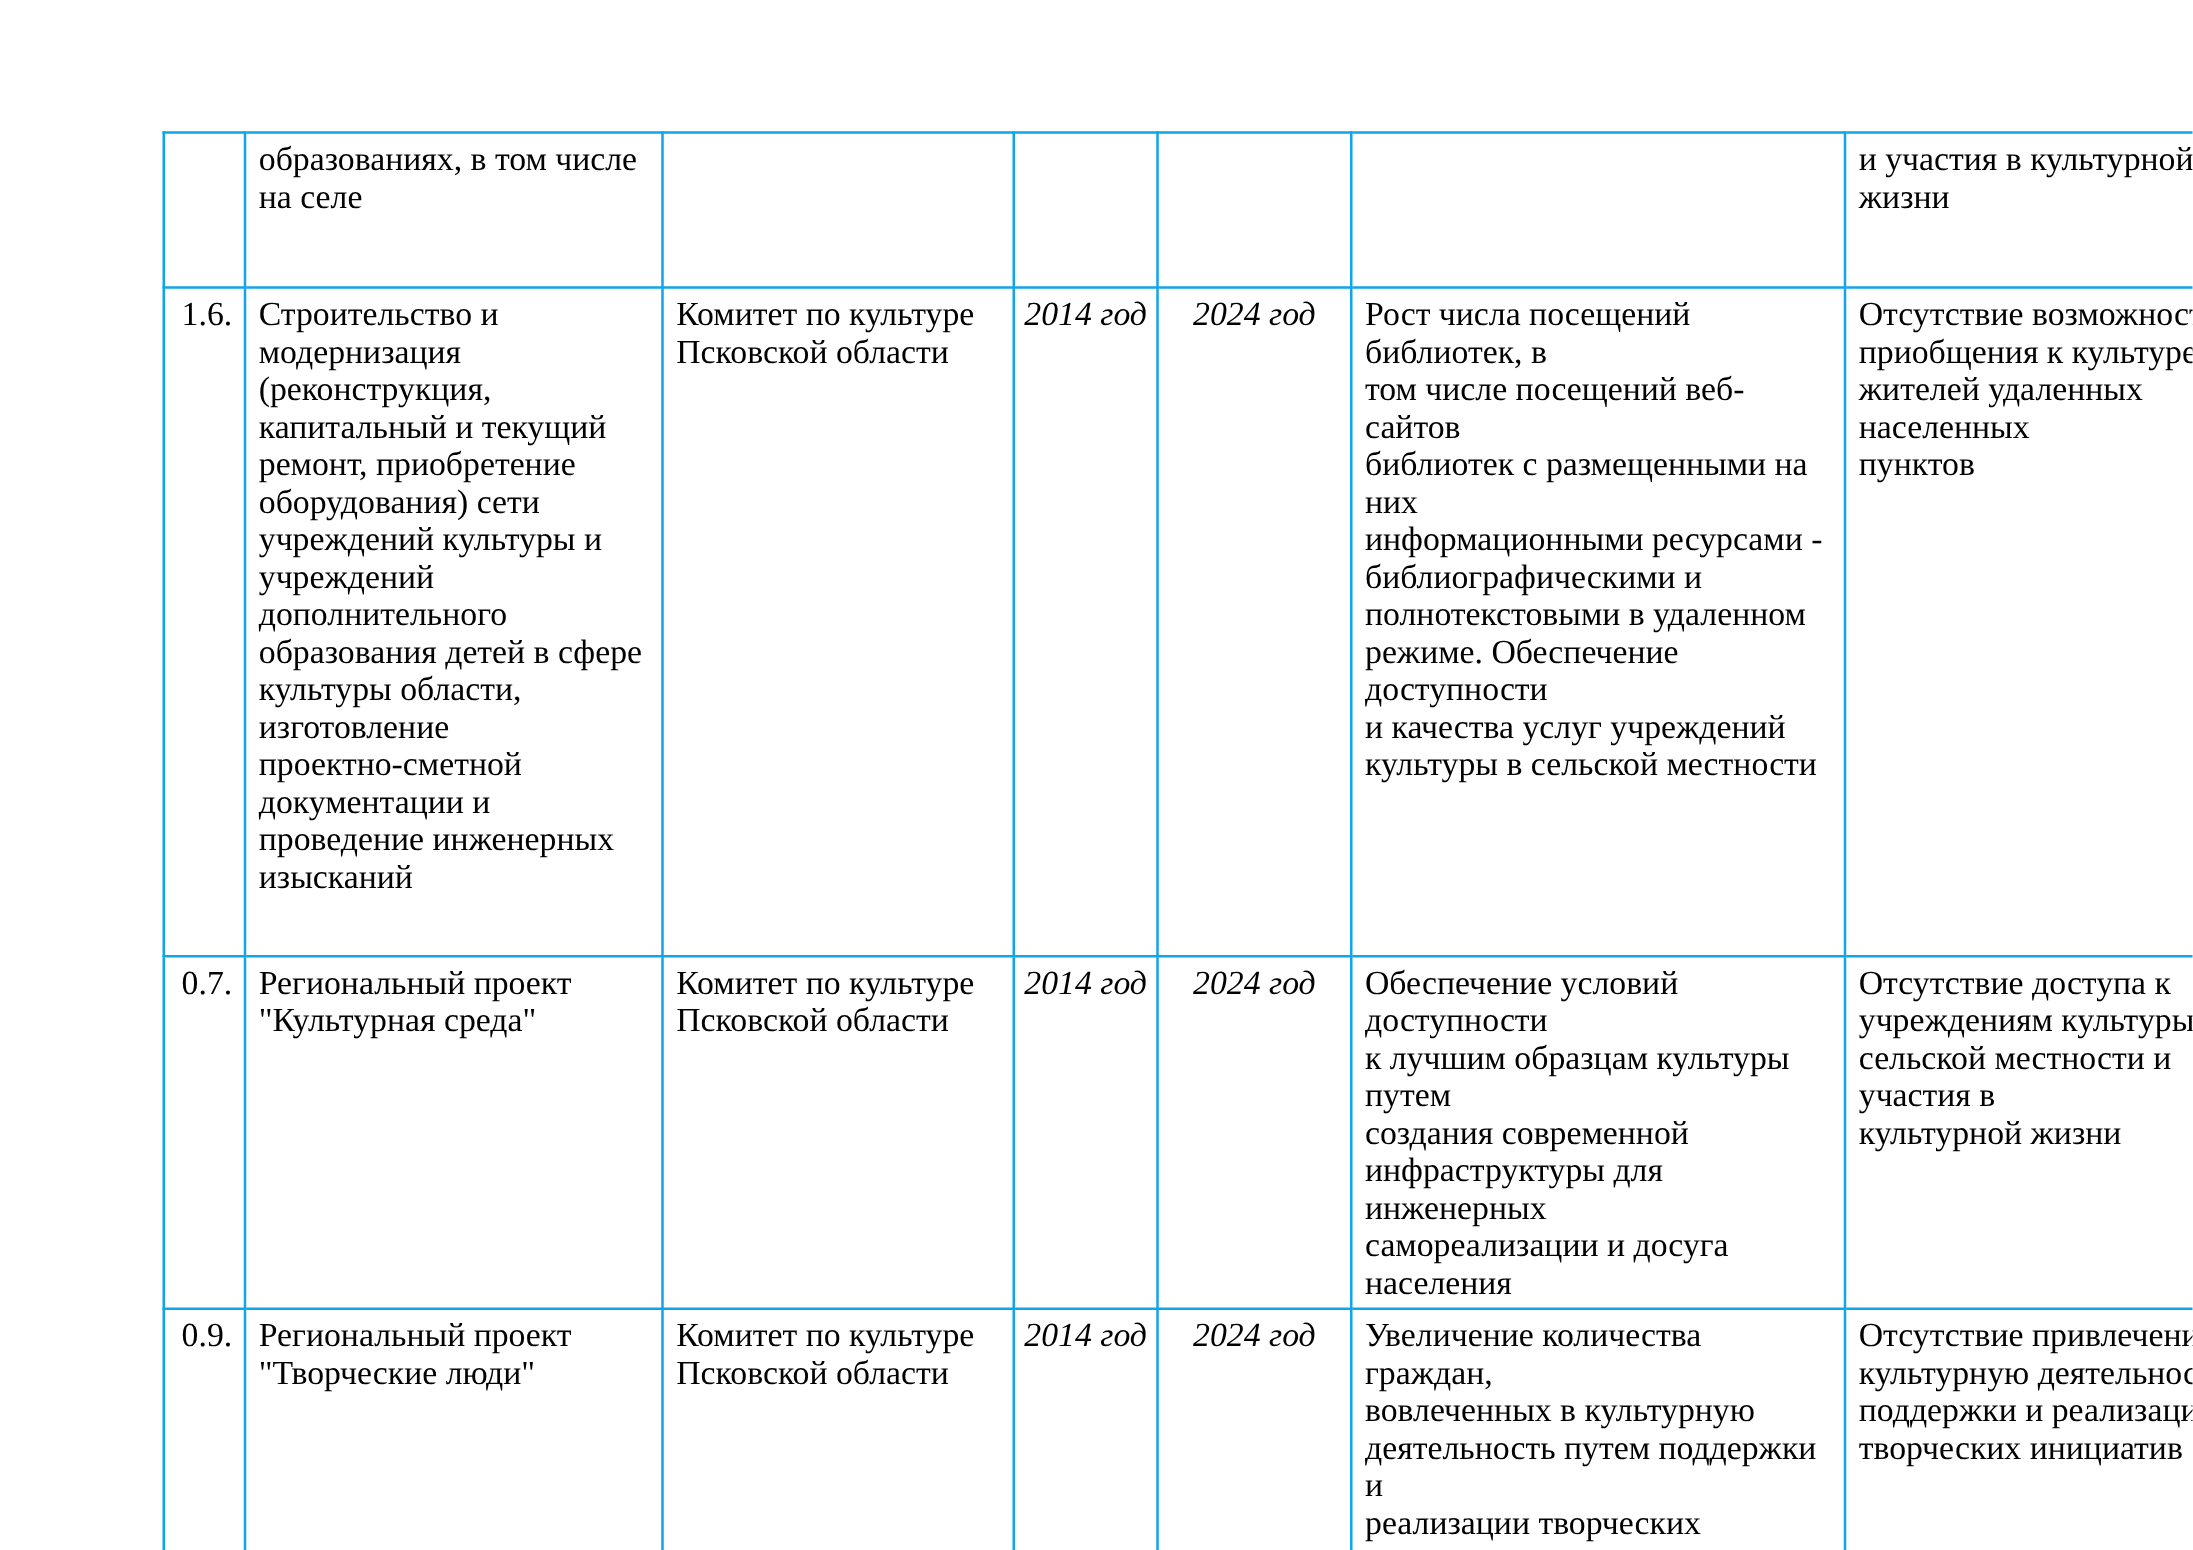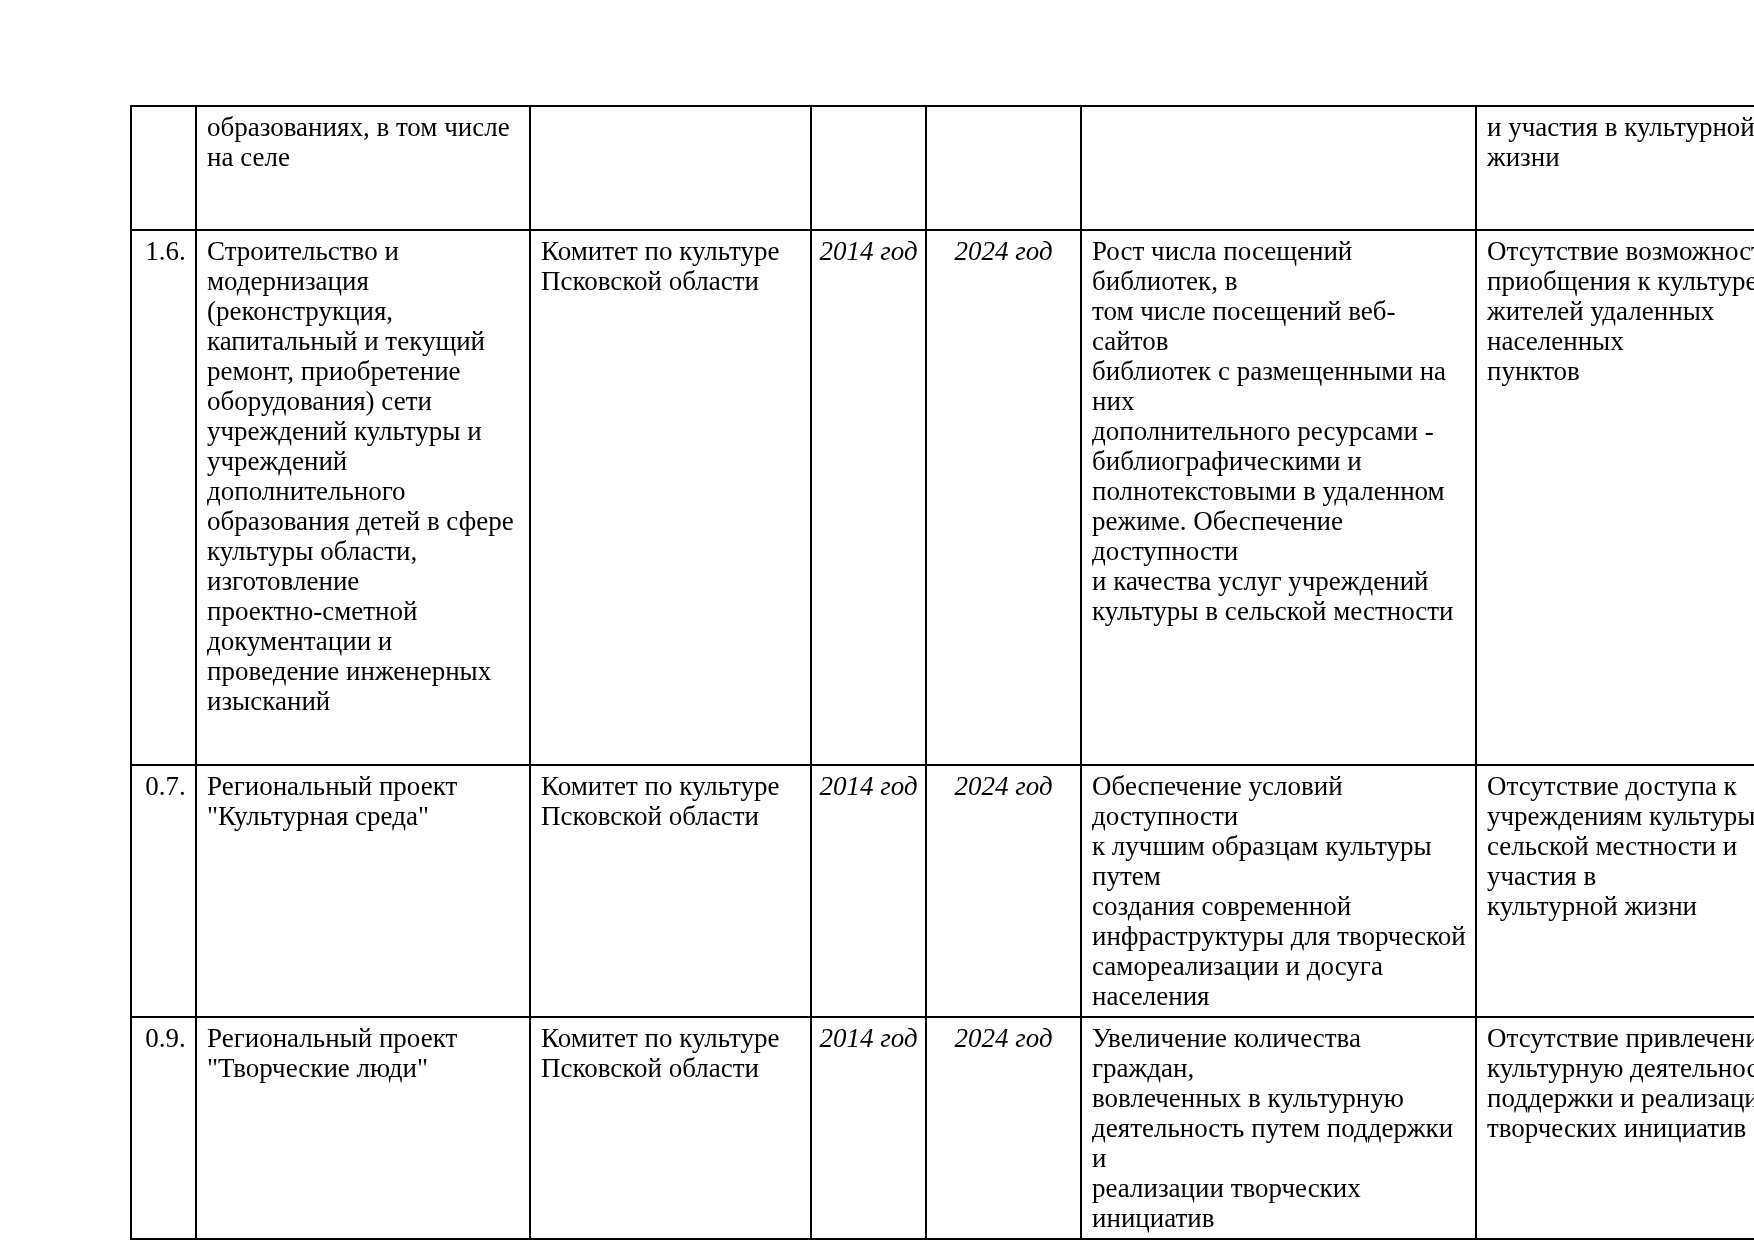--- a/index.html
+++ b/index.html
@@ -19,21 +19,21 @@
     position: absolute;
     left: 130px;
     top: 105px;
     border-collapse: collapse;
     table-layout: fixed;
     width: 1680px; 
     font-size: 27px;
     line-height: 30px;
   }
   .doc-table td {
-    border: 2px solid #000000;
+    border: 2px solid #0ea5e9;
     vertical-align: top;
     padding: 5px 8px 5px 10px;
     white-space: pre-line;
     overflow: hidden;
   }
   td.c-num {
     text-align: center;
     padding-left: 6px;
     padding-right: 2px;
   }
@@ -89,21 +89,21 @@
 документации и
 проведение инженерных
 изысканий</td>
     <td>Комитет по культуре
 Псковской области</td>
     <td class="c-year">2014 год</td>
     <td class="c-year">2024 год</td>
     <td>Рост числа посещений библиотек, в
 том числе посещений веб-сайтов
 библиотек с размещенными на них
-дополнительного ресурсами -
+информационными ресурсами -
 библиографическими и
 полнотекстовыми в удаленном
 режиме. Обеспечение доступности
 и качества услуг учреждений
 культуры в сельской местности</td>
     <td>Отсутствие возможности
 приобщения к культуре
 жителей удаленных населенных
 пунктов</td>
   </tr>
@@ -112,21 +112,21 @@
     <td class="c-num">0.7.</td>
     <td>Региональный проект
 "Культурная среда"</td>
     <td>Комитет по культуре
 Псковской области</td>
     <td class="c-year">2014 год</td>
     <td class="c-year">2024 год</td>
     <td>Обеспечение условий доступности
 к лучшим образцам культуры путем
 создания современной
-инфраструктуры для творческой
+инфраструктуры для инженерных
 самореализации и досуга населения</td>
     <td>Отсутствие доступа к
 учреждениям культуры в
 сельской местности и участия в
 культурной жизни</td>
   </tr>
 
   <tr style="height:134px">
     <td class="c-num">0.9.</td>
     <td>Региональный проект

